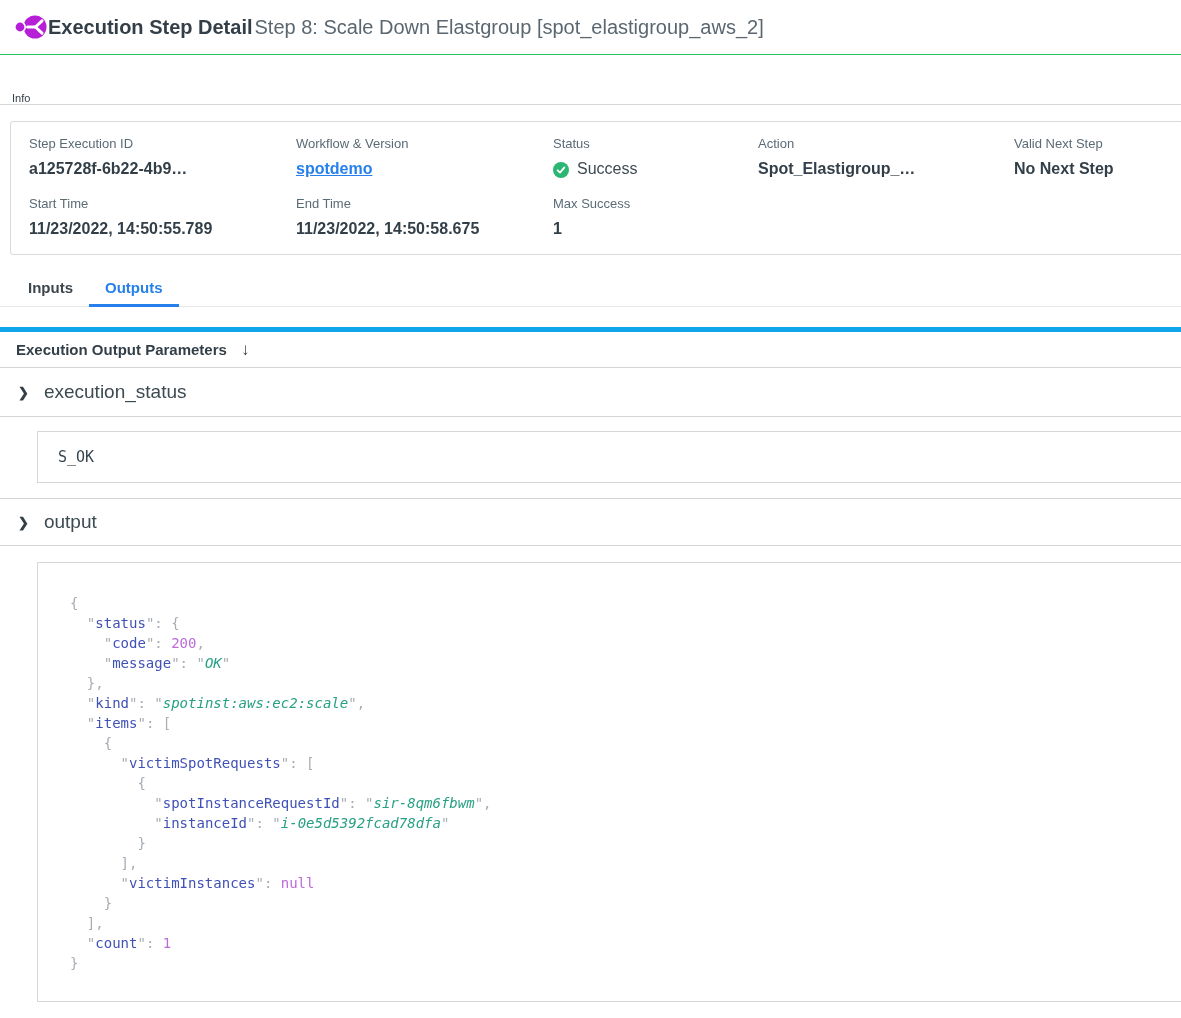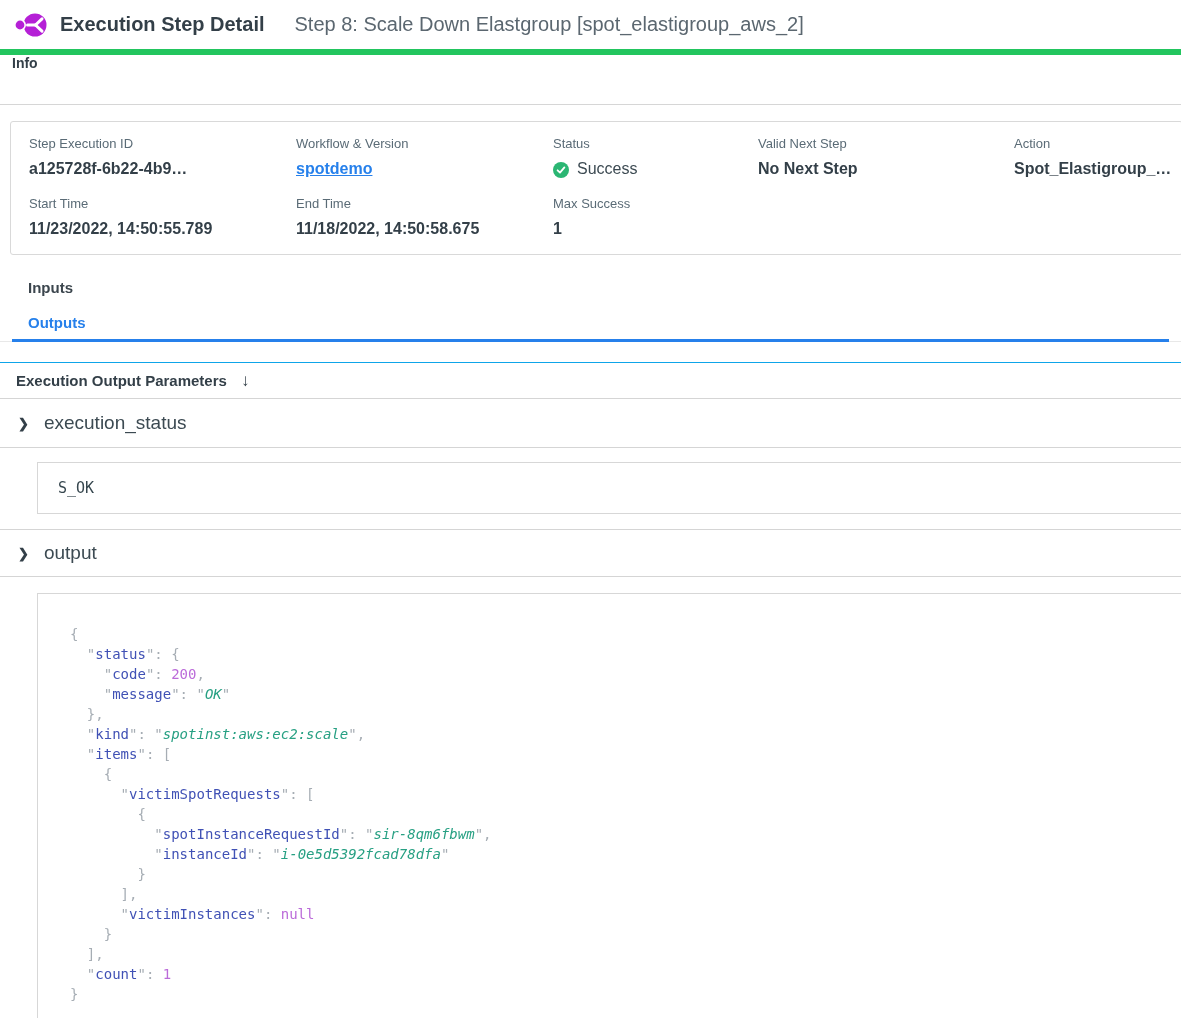--- a/index.html
+++ b/index.html
@@ -7,41 +7,41 @@
     --jkey:#4051b5; --jstr:#27a083; --jnum:#bb6bd9; --jpunct:#a6adb4;
     --dark:#333f48; --mid:#5b6770; --line:#dcdcdc;
   }
   *{box-sizing:border-box;margin:0;padding:0;}
   html,body{background:#fff;}
   body{
     width:1181px;height:1018px;overflow:hidden;position:relative;
     font-family:"Liberation Sans",sans-serif;color:var(--dark);
   }
   
-  .header{display:flex;align-items:center;height:55px;padding:0 14px;gap:12px;border-bottom:6px solid #22c55e;}
+  .header{display:flex;align-items:center;height:55px;padding:0 14px;gap:0;border-bottom:1px solid #22c55e;}
   .logo{flex:0 0 auto;display:flex;align-items:center;}
   .title{font-size:20px;font-weight:700;color:var(--dark);white-space:nowrap;}
-  .subtitle{font-size:20px;font-weight:400;color:var(--mid);white-space:nowrap;margin-left:18px;}
+  .subtitle{font-size:20px;font-weight:400;color:var(--mid);white-space:nowrap;margin-left:2px;}
   
-  .info-bar{height:50px;display:flex;align-items:flex-start;padding:0 12px;border-bottom:1px solid #d6d6d6;font-size:14px;color:var(--dark);font-weight:bold;}
+  .info-bar{height:50px;display:flex;align-items:flex-end;padding:0 12px;border-bottom:1px solid #d6d6d6;font-size:11px;color:var(--dark);}
   
   .card{margin:16px -2px 14px 10px;border:1px solid #d9d9d9;border-radius:3px;
         padding:14px 18px 16px 18px;display:grid;grid-template-columns:267px 257px 205px 256px 1fr;row-gap:18px;}
   .field-label{font-size:13px;color:#5a6b76;margin-bottom:9px;}
   .field-value{font-size:16px;font-weight:600;color:var(--dark);white-space:nowrap;}
   .field-value.regular{font-weight:400;color:#3c4a52;}
   .field-value.link{color:var(--link);cursor:pointer;text-decoration:underline;}
   .status-wrap{display:flex;align-items:flex-end;gap:8px;}
   
-  .tabs{display:flex;padding:0 12px;border-bottom:1px solid #e8e8e8;margin-top:2px;flex-direction:column;}
+  .tabs{display:flex;padding:0 12px;border-bottom:1px solid #e8e8e8;margin-top:2px;}
   .tab{padding:10px 16px 8px 16px;font-size:15px;font-weight:600;color:#3c464e;cursor:pointer;}
   .tab.active{color:var(--link);border-bottom:3px solid var(--link);margin-bottom:-1px;}
   .tabs-gap{height:20px;}
   
-  .section-header{display:flex;align-items:center;gap:14px;padding:9px 16px;border-top:1px solid #0ea5e9;border-bottom:1px solid #d5d5d5;}
+  .section-header{display:flex;align-items:center;gap:14px;padding:9px 16px;border-top:5px solid #0ea5e9;border-bottom:1px solid #d5d5d5;}
   .section-title{font-size:15px;font-weight:700;color:var(--dark);}
   .download-icon{font-size:17px;font-weight:700;color:var(--dark);cursor:pointer;line-height:1;}
   .param-row{display:flex;align-items:center;gap:15px;padding:13px 16px 13px 18px;border-bottom:1px solid #d5d5d5;cursor:pointer;}
   .param-row.slim{padding-top:12px;padding-bottom:12px;}
   .chevron{font-size:13px;font-weight:700;color:var(--dark);line-height:1;}
   .param-name{font-size:19px;color:#3c4a52;}
   .value-wrap{border-bottom:1px solid #d5d5d5;}
   .value-box{margin:14px -2px 15px 37px;border:1px solid #d7d7d7;padding:16px 20px;
              font-family:"DejaVu Sans Mono",monospace;font-size:15px;color:#37474f;}
   
@@ -90,34 +90,34 @@
       <span style="display:flex;">
         <svg width="16" height="16" viewBox="0 0 16 16" aria-hidden="true">
           <circle cx="8" cy="8" r="8" fill="var(--success)"></circle>
           <path d="M4.6 8.3 L7 10.6 L11.4 5.4" stroke="#fff" stroke-width="1.8" fill="none" stroke-linecap="round" stroke-linejoin="round"></path>
         </svg>
       </span>
       <span>Success</span>
     </div>
   </div>
   <div class="field">
+    <div class="field-label">Action</div>
+    <div class="field-value">Spot_Elastigroup_…</div>
+  </div>
+  <div class="field">
     <div class="field-label">Valid Next Step</div>
     <div class="field-value">No Next Step</div>
-  </div>
-  <div class="field">
-    <div class="field-label">Action</div>
-    <div class="field-value">Spot_Elastigroup_…</div>
   </div>
   <div class="field">
     <div class="field-label">Start Time</div>
     <div class="field-value">11/23/2022, 14:50:55.789</div>
   </div>
   <div class="field">
     <div class="field-label">End Time</div>
-    <div class="field-value">11/18/2022, 14:50:58.675</div>
+    <div class="field-value">11/23/2022, 14:50:58.675</div>
   </div>
   <div class="field">
     <div class="field-label">Max Success</div>
     <div class="field-value">1</div>
   </div>
 </div>
 
 <div class="tabs">
   <div class="tab">Inputs</div>
   <div class="tab active">Outputs</div>

